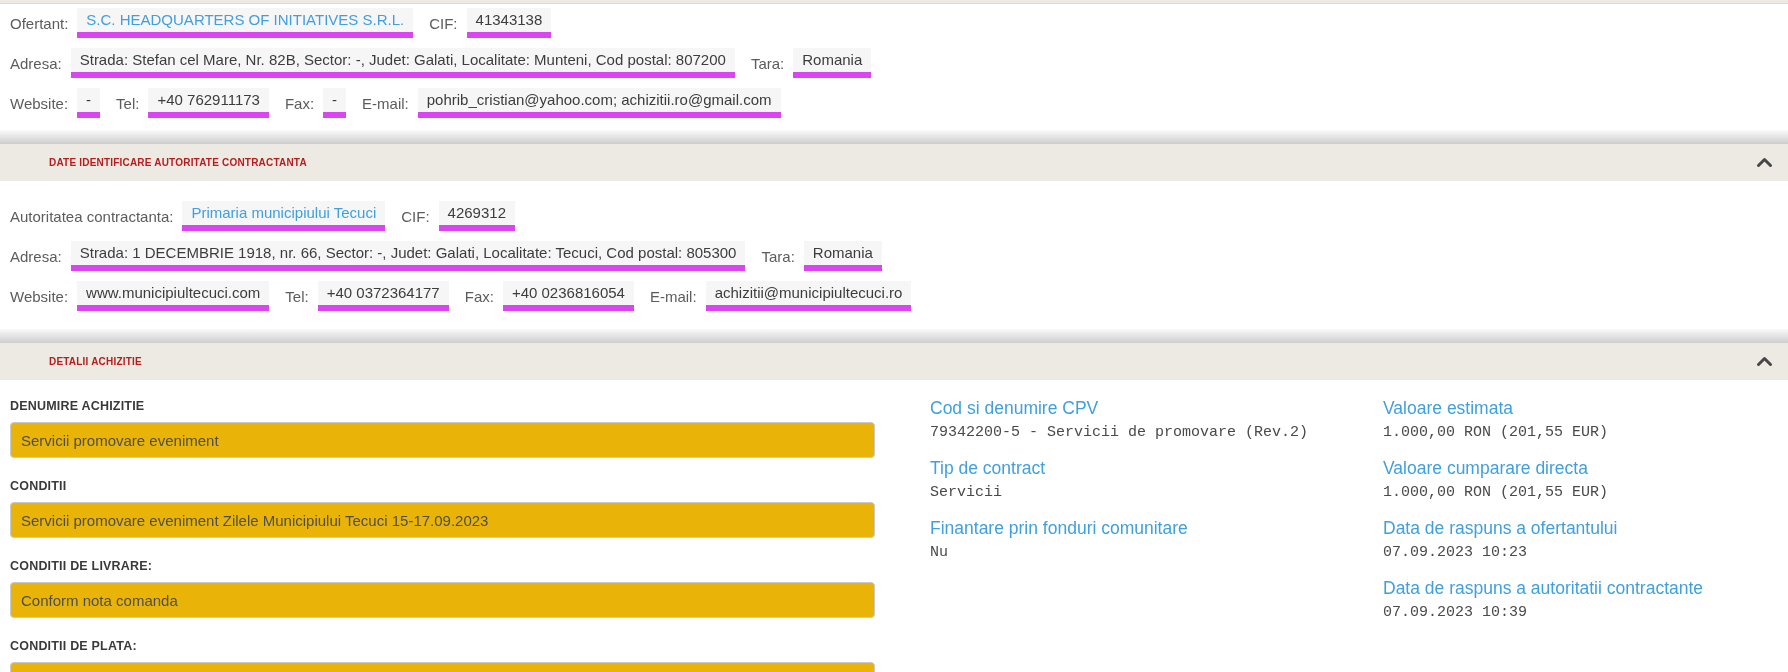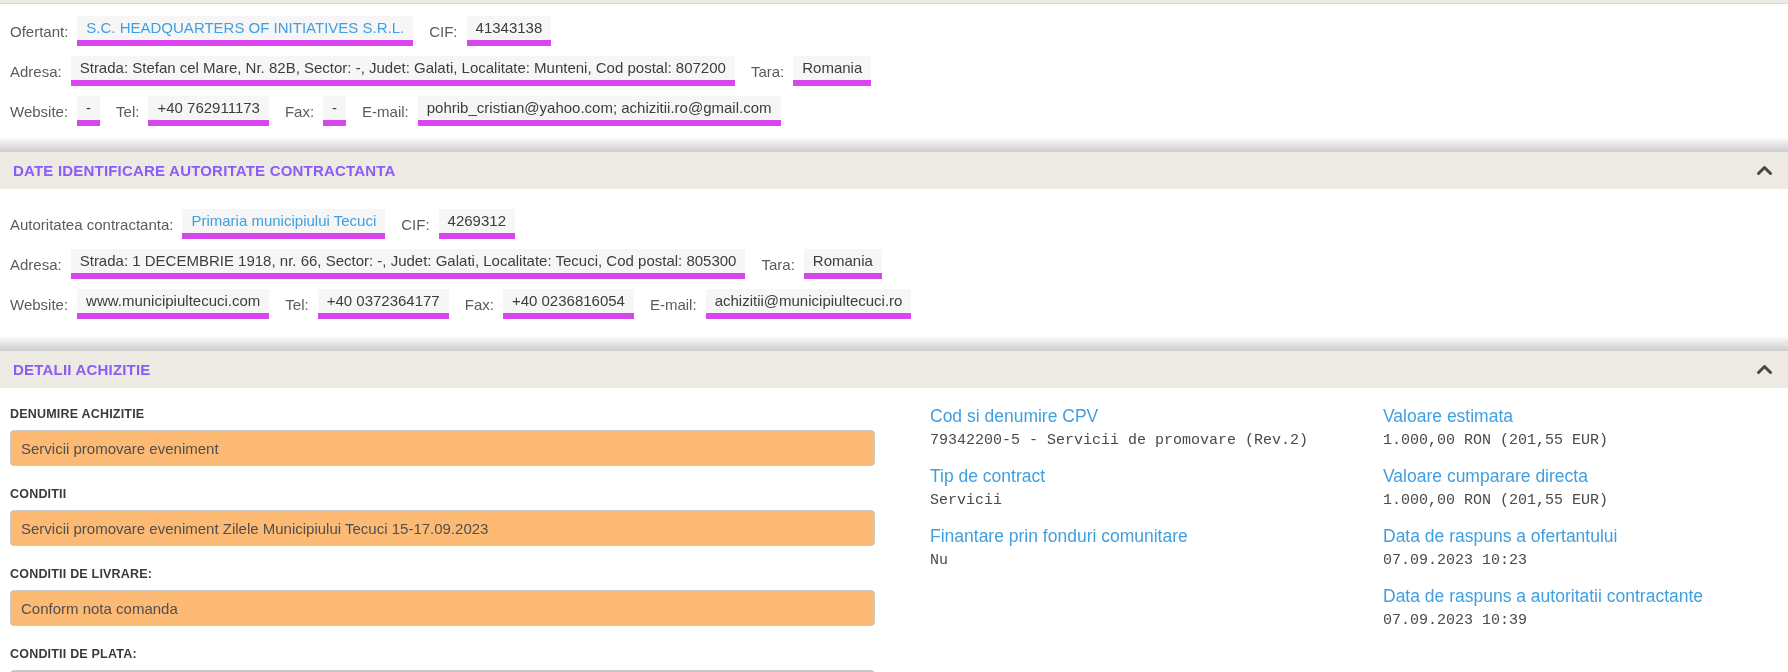--- a/index.html
+++ b/index.html
@@ -10,21 +10,21 @@
     color: #3d3d3d;
     font-size: 15px;
   }
 
   .top-strip {
     height: 4px;
     background: #eceae3;
     border-bottom: 1px solid #dedbd2;
   }
 
-  .id-section { padding: 12px 10px 0 10px; }
+  .id-section { padding: 4px 10px 0 10px; }
   .id-row {
     display: flex;
     align-items: center;
     margin-bottom: 10px;
     white-space: nowrap;
   }
   .lbl { color: #5c5c5c; margin-right: 9px; }
   .lbl.gap { margin-left: 16px; }
   .chip {
     display: inline-block;
@@ -45,23 +45,24 @@
     height: 37px;
     background: #eceae3;
     display: flex;
     align-items: center;
     justify-content: space-between;
     padding: 0 15px 0 13px;
     cursor: pointer;
   }
   .section-bar .title {
     font-weight: bold;
-    font-size: 15px;
-    color: #8b5cf6;
+    font-size: 10px;
+    color: #b91c1c;
     letter-spacing: 0.2px;
+    margin-left: 36px;
   }
   .chev { display: inline-flex; }
 
   .details {
     display: grid;
     grid-template-columns: 920px 453px auto;
     padding: 18px 10px 0 10px;
   }
   .form { width: 865px; }
   .form-label {
@@ -69,21 +70,21 @@
     font-size: 12.5px;
     color: #3a3a3a;
     letter-spacing: 0.2px;
     margin-bottom: 8px;
     line-height: 16px;
   }
   .form-input {
     display: block;
     width: 100%;
     height: 36px;
-    background: #fdba74;
+    background: #eab308;
     border: 1px solid #c9c9c9;
     border-radius: 4px;
     padding: 0 10px;
     font-family: inherit;
     font-size: 15px;
     color: #4f4f4f;
     margin-bottom: 20px;
     outline: none;
   }
   .info-group { margin-bottom: 16px; }

